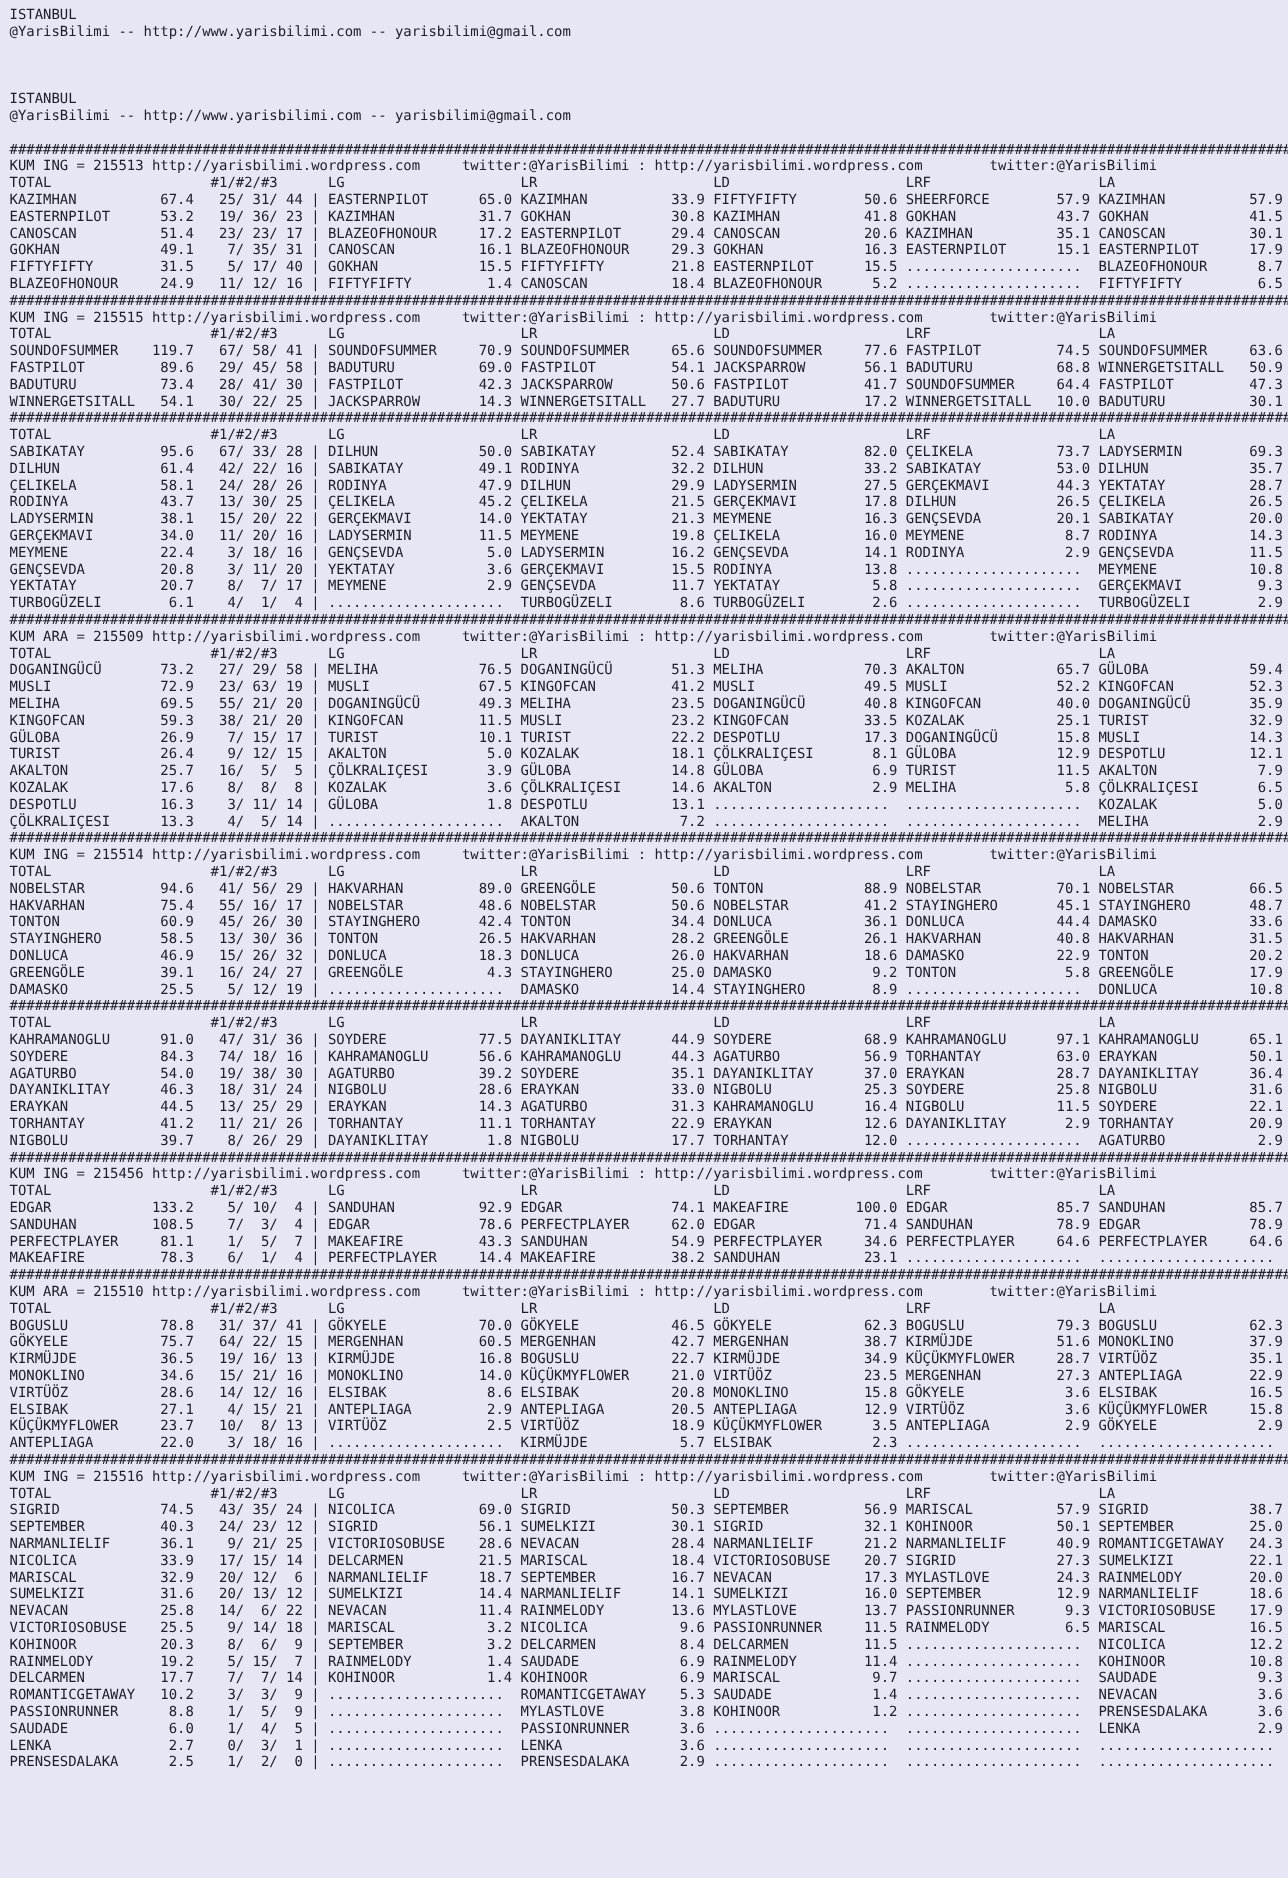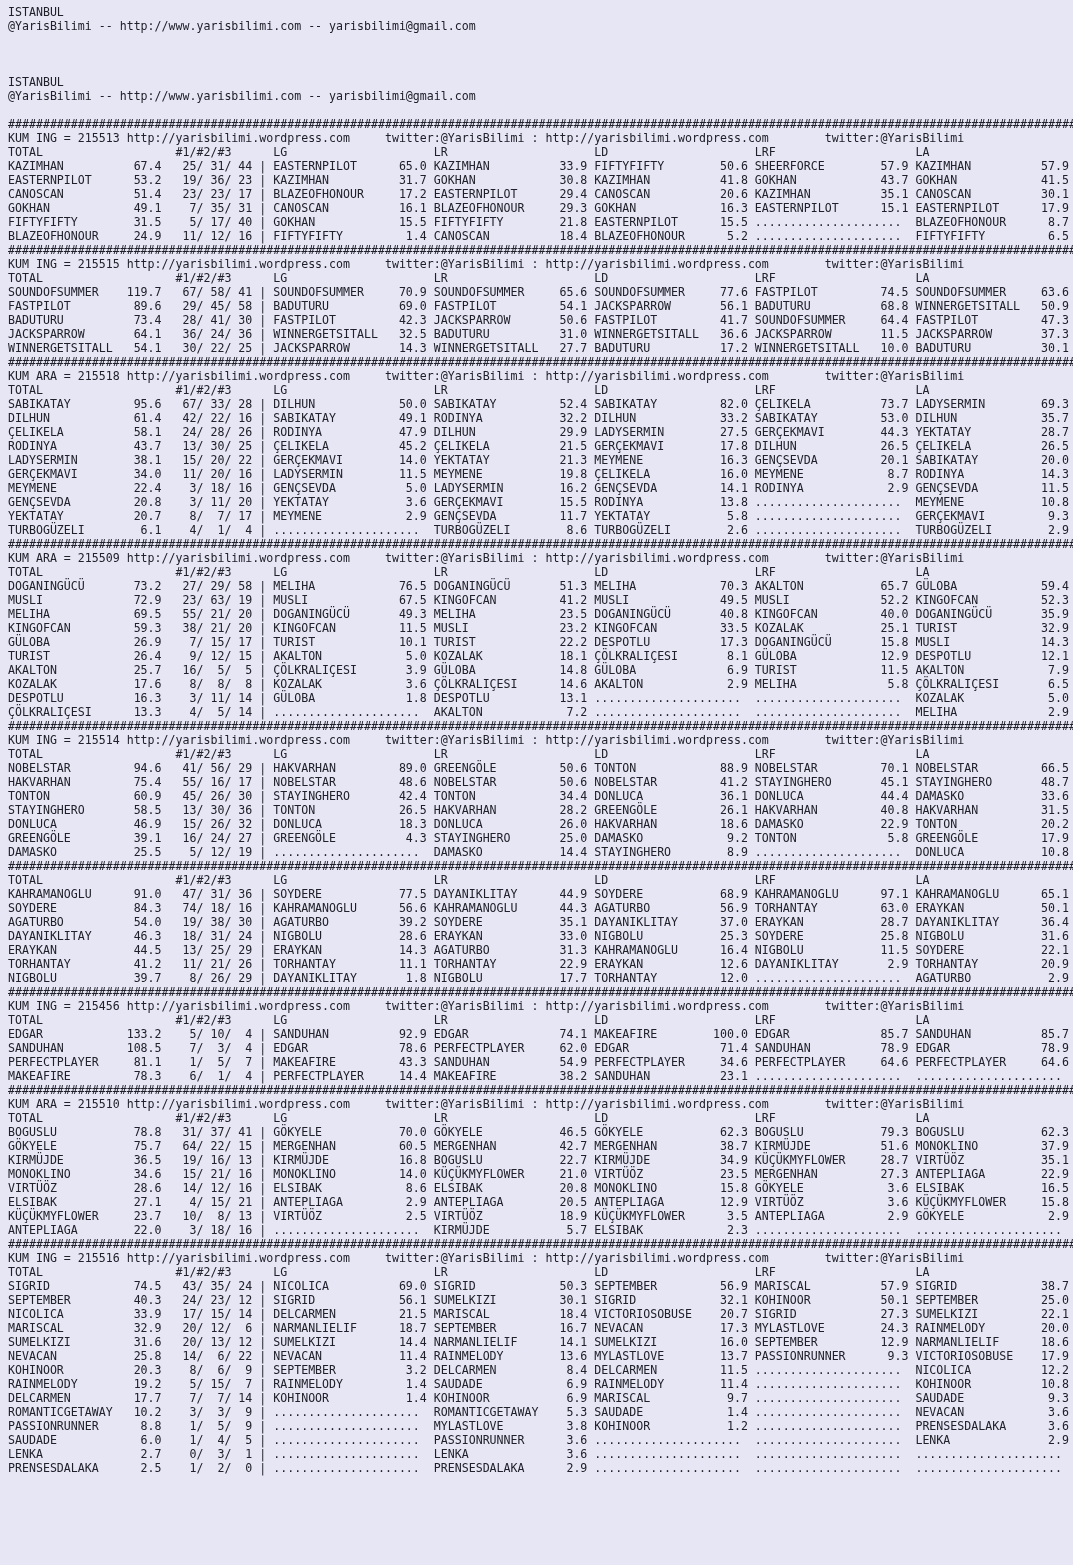--- a/index.html
+++ b/index.html
@@ -45,24 +45,22 @@
       <pre class="ln">CANOSCAN          51.4   23/ 23/ 17 | BLAZEOFHONOUR     17.2 EASTERNPILOT      29.4 CANOSCAN          20.6 KAZIMHAN          35.1 CANOSCAN          30.1</pre>
       <pre class="ln">GOKHAN            49.1    7/ 35/ 31 | CANOSCAN          16.1 BLAZEOFHONOUR     29.3 GOKHAN            16.3 EASTERNPILOT      15.1 EASTERNPILOT      17.9</pre>
       <pre class="ln">FIFTYFIFTY        31.5    5/ 17/ 40 | GOKHAN            15.5 FIFTYFIFTY        21.8 EASTERNPILOT      15.5 .....................  BLAZEOFHONOUR      8.7</pre>
       <pre class="ln">BLAZEOFHONOUR     24.9   11/ 12/ 16 | FIFTYFIFTY         1.4 CANOSCAN          18.4 BLAZEOFHONOUR      5.2 .....................  FIFTYFIFTY         6.5</pre>
       <pre class="ln">#########################################################################################################################################################</pre>
       <pre class="ln">KUM ING = 215515 http://yarisbilimi.wordpress.com     twitter:@YarisBilimi : http://yarisbilimi.wordpress.com        twitter:@YarisBilimi</pre>
       <pre class="ln">TOTAL                   #1/#2/#3      LG                     LR                     LD                     LRF                    LA</pre>
       <pre class="ln">SOUNDOFSUMMER    119.7   67/ 58/ 41 | SOUNDOFSUMMER     70.9 SOUNDOFSUMMER     65.6 SOUNDOFSUMMER     77.6 FASTPILOT         74.5 SOUNDOFSUMMER     63.6</pre>
       <pre class="ln">FASTPILOT         89.6   29/ 45/ 58 | BADUTURU          69.0 FASTPILOT         54.1 JACKSPARROW       56.1 BADUTURU          68.8 WINNERGETSITALL   50.9</pre>
       <pre class="ln">BADUTURU          73.4   28/ 41/ 30 | FASTPILOT         42.3 JACKSPARROW       50.6 FASTPILOT         41.7 SOUNDOFSUMMER     64.4 FASTPILOT         47.3</pre>
-      <pre class="ln">JACKSPARROW       64.1   36/ 24/ 36 | WINNERGETSITALL   32.5 BADUTURU          31.0 WINNERGETSITALL   36.6 JACKSPARROW       11.5 JACKSPARROW       37.3</pre>
       <pre class="ln">WINNERGETSITALL   54.1   30/ 22/ 25 | JACKSPARROW       14.3 WINNERGETSITALL   27.7 BADUTURU          17.2 WINNERGETSITALL   10.0 BADUTURU          30.1</pre>
       <pre class="ln">#########################################################################################################################################################</pre>
-      <pre class="ln">KUM ARA = 215518 http://yarisbilimi.wordpress.com     twitter:@YarisBilimi : http://yarisbilimi.wordpress.com        twitter:@YarisBilimi</pre>
       <pre class="ln">TOTAL                   #1/#2/#3      LG                     LR                     LD                     LRF                    LA</pre>
       <pre class="ln">SABIKATAY         95.6   67/ 33/ 28 | DILHUN            50.0 SABIKATAY         52.4 SABIKATAY         82.0 ÇELIKELA          73.7 LADYSERMIN        69.3</pre>
       <pre class="ln">DILHUN            61.4   42/ 22/ 16 | SABIKATAY         49.1 RODINYA           32.2 DILHUN            33.2 SABIKATAY         53.0 DILHUN            35.7</pre>
       <pre class="ln">ÇELIKELA          58.1   24/ 28/ 26 | RODINYA           47.9 DILHUN            29.9 LADYSERMIN        27.5 GERÇEKMAVI        44.3 YEKTATAY          28.7</pre>
       <pre class="ln">RODINYA           43.7   13/ 30/ 25 | ÇELIKELA          45.2 ÇELIKELA          21.5 GERÇEKMAVI        17.8 DILHUN            26.5 ÇELIKELA          26.5</pre>
       <pre class="ln">LADYSERMIN        38.1   15/ 20/ 22 | GERÇEKMAVI        14.0 YEKTATAY          21.3 MEYMENE           16.3 GENÇSEVDA         20.1 SABIKATAY         20.0</pre>
       <pre class="ln">GERÇEKMAVI        34.0   11/ 20/ 16 | LADYSERMIN        11.5 MEYMENE           19.8 ÇELIKELA          16.0 MEYMENE            8.7 RODINYA           14.3</pre>
       <pre class="ln">MEYMENE           22.4    3/ 18/ 16 | GENÇSEVDA          5.0 LADYSERMIN        16.2 GENÇSEVDA         14.1 RODINYA            2.9 GENÇSEVDA         11.5</pre>
       <pre class="ln">GENÇSEVDA         20.8    3/ 11/ 20 | YEKTATAY           3.6 GERÇEKMAVI        15.5 RODINYA           13.8 .....................  MEYMENE           10.8</pre>
       <pre class="ln">YEKTATAY          20.7    8/  7/ 17 | MEYMENE            2.9 GENÇSEVDA         11.7 YEKTATAY           5.8 .....................  GERÇEKMAVI         9.3</pre>
@@ -115,24 +113,26 @@
       <pre class="ln">MONOKLINO         34.6   15/ 21/ 16 | MONOKLINO         14.0 KÜÇÜKMYFLOWER     21.0 VIRTÜÖZ           23.5 MERGENHAN         27.3 ANTEPLIAGA        22.9</pre>
       <pre class="ln">VIRTÜÖZ           28.6   14/ 12/ 16 | ELSIBAK            8.6 ELSIBAK           20.8 MONOKLINO         15.8 GÖKYELE            3.6 ELSIBAK           16.5</pre>
       <pre class="ln">ELSIBAK           27.1    4/ 15/ 21 | ANTEPLIAGA         2.9 ANTEPLIAGA        20.5 ANTEPLIAGA        12.9 VIRTÜÖZ            3.6 KÜÇÜKMYFLOWER     15.8</pre>
       <pre class="ln">KÜÇÜKMYFLOWER     23.7   10/  8/ 13 | VIRTÜÖZ            2.5 VIRTÜÖZ           18.9 KÜÇÜKMYFLOWER      3.5 ANTEPLIAGA         2.9 GÖKYELE            2.9</pre>
       <pre class="ln">ANTEPLIAGA        22.0    3/ 18/ 16 | .....................  KIRMÜJDE           5.7 ELSIBAK            2.3 .....................  ..................... </pre>
       <pre class="ln">#########################################################################################################################################################</pre>
       <pre class="ln">KUM ING = 215516 http://yarisbilimi.wordpress.com     twitter:@YarisBilimi : http://yarisbilimi.wordpress.com        twitter:@YarisBilimi</pre>
       <pre class="ln">TOTAL                   #1/#2/#3      LG                     LR                     LD                     LRF                    LA</pre>
       <pre class="ln">SIGRID            74.5   43/ 35/ 24 | NICOLICA          69.0 SIGRID            50.3 SEPTEMBER         56.9 MARISCAL          57.9 SIGRID            38.7</pre>
       <pre class="ln">SEPTEMBER         40.3   24/ 23/ 12 | SIGRID            56.1 SUMELKIZI         30.1 SIGRID            32.1 KOHINOOR          50.1 SEPTEMBER         25.0</pre>
+      <pre class="ln">NARMANLIELIF      36.1    9/ 21/ 25 | VICTORIOSOBUSE    28.6 NEVACAN           28.4 NARMANLIELIF      21.2 NARMANLIELIF      40.9 ROMANTICGETAWAY   24.3</pre>
       <pre class="ln">NICOLICA          33.9   17/ 15/ 14 | DELCARMEN         21.5 MARISCAL          18.4 VICTORIOSOBUSE    20.7 SIGRID            27.3 SUMELKIZI         22.1</pre>
       <pre class="ln">MARISCAL          32.9   20/ 12/  6 | NARMANLIELIF      18.7 SEPTEMBER         16.7 NEVACAN           17.3 MYLASTLOVE        24.3 RAINMELODY        20.0</pre>
       <pre class="ln">SUMELKIZI         31.6   20/ 13/ 12 | SUMELKIZI         14.4 NARMANLIELIF      14.1 SUMELKIZI         16.0 SEPTEMBER         12.9 NARMANLIELIF      18.6</pre>
       <pre class="ln">NEVACAN           25.8   14/  6/ 22 | NEVACAN           11.4 RAINMELODY        13.6 MYLASTLOVE        13.7 PASSIONRUNNER      9.3 VICTORIOSOBUSE    17.9</pre>
+      <pre class="ln">VICTORIOSOBUSE    25.5    9/ 14/ 18 | MARISCAL           3.2 NICOLICA           9.6 PASSIONRUNNER     11.5 RAINMELODY         6.5 MARISCAL          16.5</pre>
       <pre class="ln">KOHINOOR          20.3    8/  6/  9 | SEPTEMBER          3.2 DELCARMEN          8.4 DELCARMEN         11.5 .....................  NICOLICA          12.2</pre>
       <pre class="ln">RAINMELODY        19.2    5/ 15/  7 | RAINMELODY         1.4 SAUDADE            6.9 RAINMELODY        11.4 .....................  KOHINOOR          10.8</pre>
       <pre class="ln">DELCARMEN         17.7    7/  7/ 14 | KOHINOOR           1.4 KOHINOOR           6.9 MARISCAL           9.7 .....................  SAUDADE            9.3</pre>
       <pre class="ln">ROMANTICGETAWAY   10.2    3/  3/  9 | .....................  ROMANTICGETAWAY    5.3 SAUDADE            1.4 .....................  NEVACAN            3.6</pre>
       <pre class="ln">PASSIONRUNNER      8.8    1/  5/  9 | .....................  MYLASTLOVE         3.8 KOHINOOR           1.2 .....................  PRENSESDALAKA      3.6</pre>
       <pre class="ln">SAUDADE            6.0    1/  4/  5 | .....................  PASSIONRUNNER      3.6 .....................  .....................  LENKA              2.9</pre>
       <pre class="ln">LENKA              2.7    0/  3/  1 | .....................  LENKA              3.6 .....................  .....................  ..................... </pre>
       <pre class="ln">PRENSESDALAKA      2.5    1/  2/  0 | .....................  PRENSESDALAKA      2.9 .....................  .....................  ..................... </pre>
     </div>
 </div>

